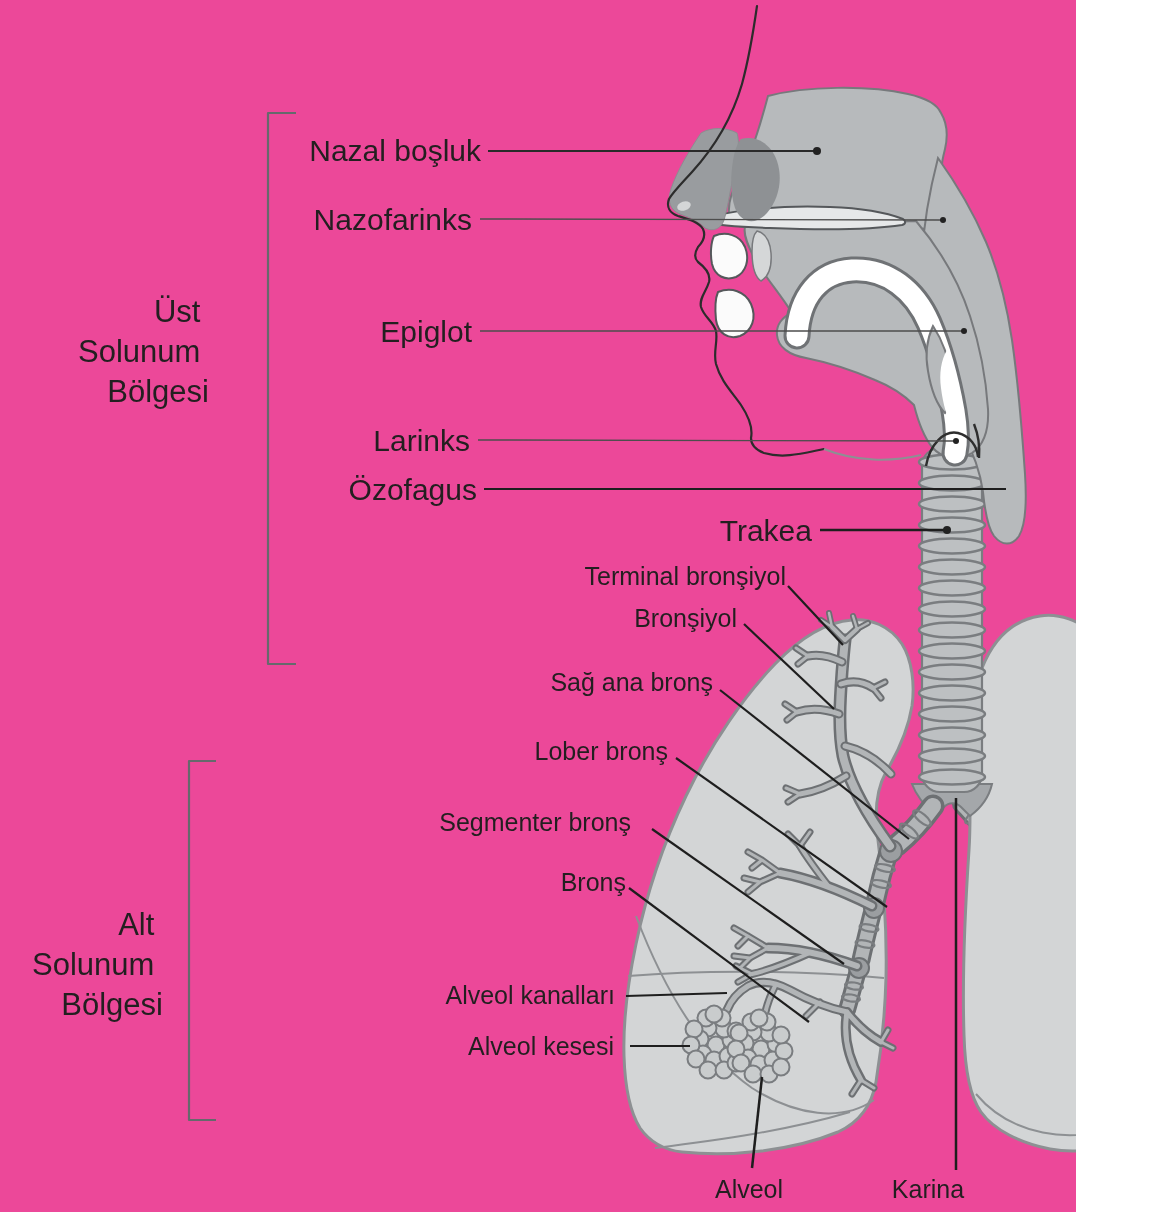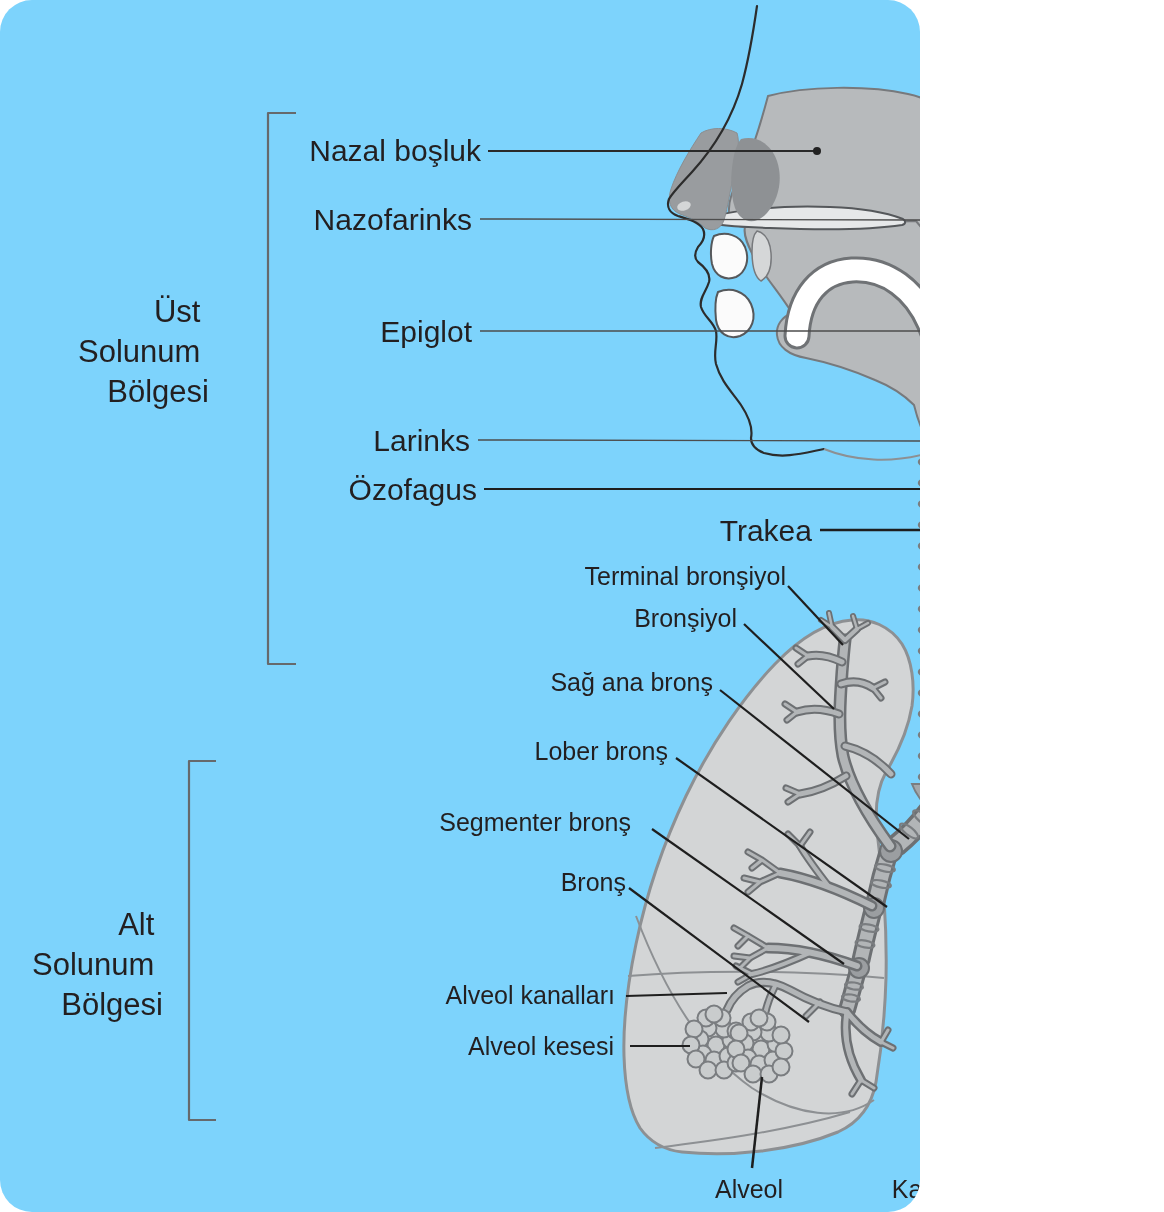--- a/index.html
+++ b/index.html
@@ -1,16 +1,16 @@
 <!DOCTYPE html>
 <html style="--text: #231f20; --leader: #1e1e1e; --leader-thin: #4d4d4d; --lung-fill: #d3d5d6; --lung-stroke: #8d9093; --mass-fill: #b7babc; --mass-stroke: #77797c; --dark-fill: #999c9f; --darker-fill: #8e9194; --tube-fill: #bdc0c2; --tube-stroke: #7a7d80; --branch-outer: #6d7073; --branch-inner: #b2b5b7; --alveoli-fill: #c9cccd; --bracket: #66696c;"><head>
 <meta charset="utf-8">
 <style>
   html,body{margin:0;padding:0;background:#ffffff;}
-  .stage{width:920px;height:1212px;position:relative;background:#7dd3fc;overflow:hidden;border-radius:32px;}
+  .stage{width:1076px;height:1212px;position:relative;background:#ec4899;overflow:hidden;}
   svg{display:block;}
   .lbl{font-family:"Liberation Sans",sans-serif;font-size:30px;fill:var(--text);}
   .lbl-sm{font-family:"Liberation Sans",sans-serif;font-size:25px;fill:var(--text);}
   .region-lbl{font-family:"Liberation Sans",sans-serif;font-size:31px;fill:var(--text);}
   .ld{stroke:var(--leader);stroke-width:2.2;fill:none;}
   .ld-med{stroke:#2a2a2a;stroke-width:1.8;fill:none;}
   .ld-thin{stroke:var(--leader-thin);stroke-width:1.4;fill:none;}
   .ld-thick{stroke:var(--leader);stroke-width:2.5;fill:none;}
   .dot{fill:#222;}
   .lung{fill:var(--lung-fill);stroke:var(--lung-stroke);stroke-width:3;}

